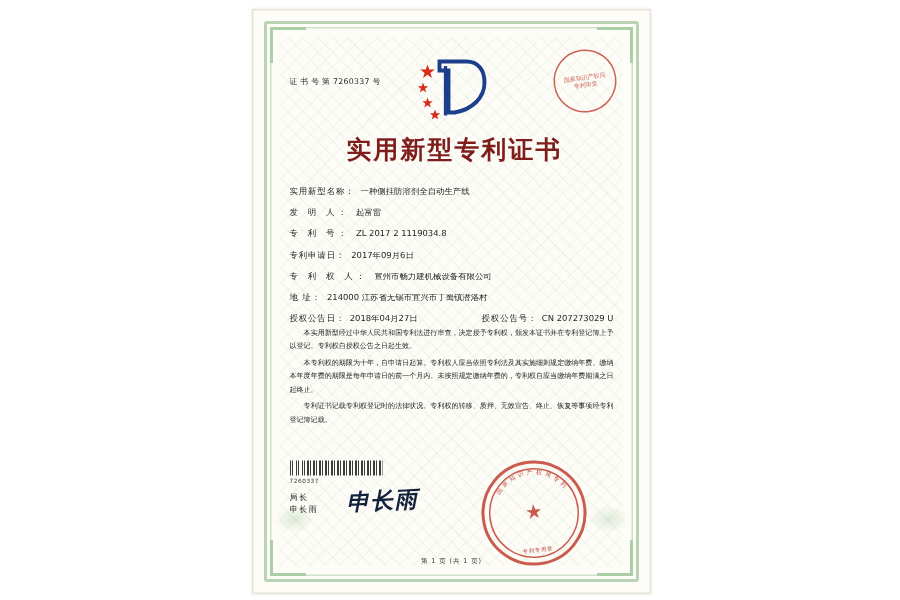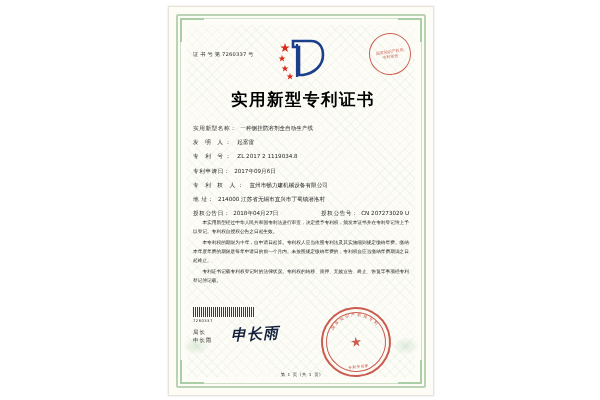--- a/index.html
+++ b/index.html
@@ -119,21 +119,21 @@
   
   #main-title {
     position: absolute;
     left: 4px;
     right: 0;
     top: 82px;
     text-align: center;
     font-family: "DejaVu Serif", "Liberation Serif", serif;
     font-size: 16.5px;
     font-weight: bold;
-    color: #000000;
+    color: #7f1d1d;
     letter-spacing: 1.5px;
   }
 
   
   #fields {
     position: absolute;
     left: 24px;
     right: 24px;
     top: 118px;
   }

